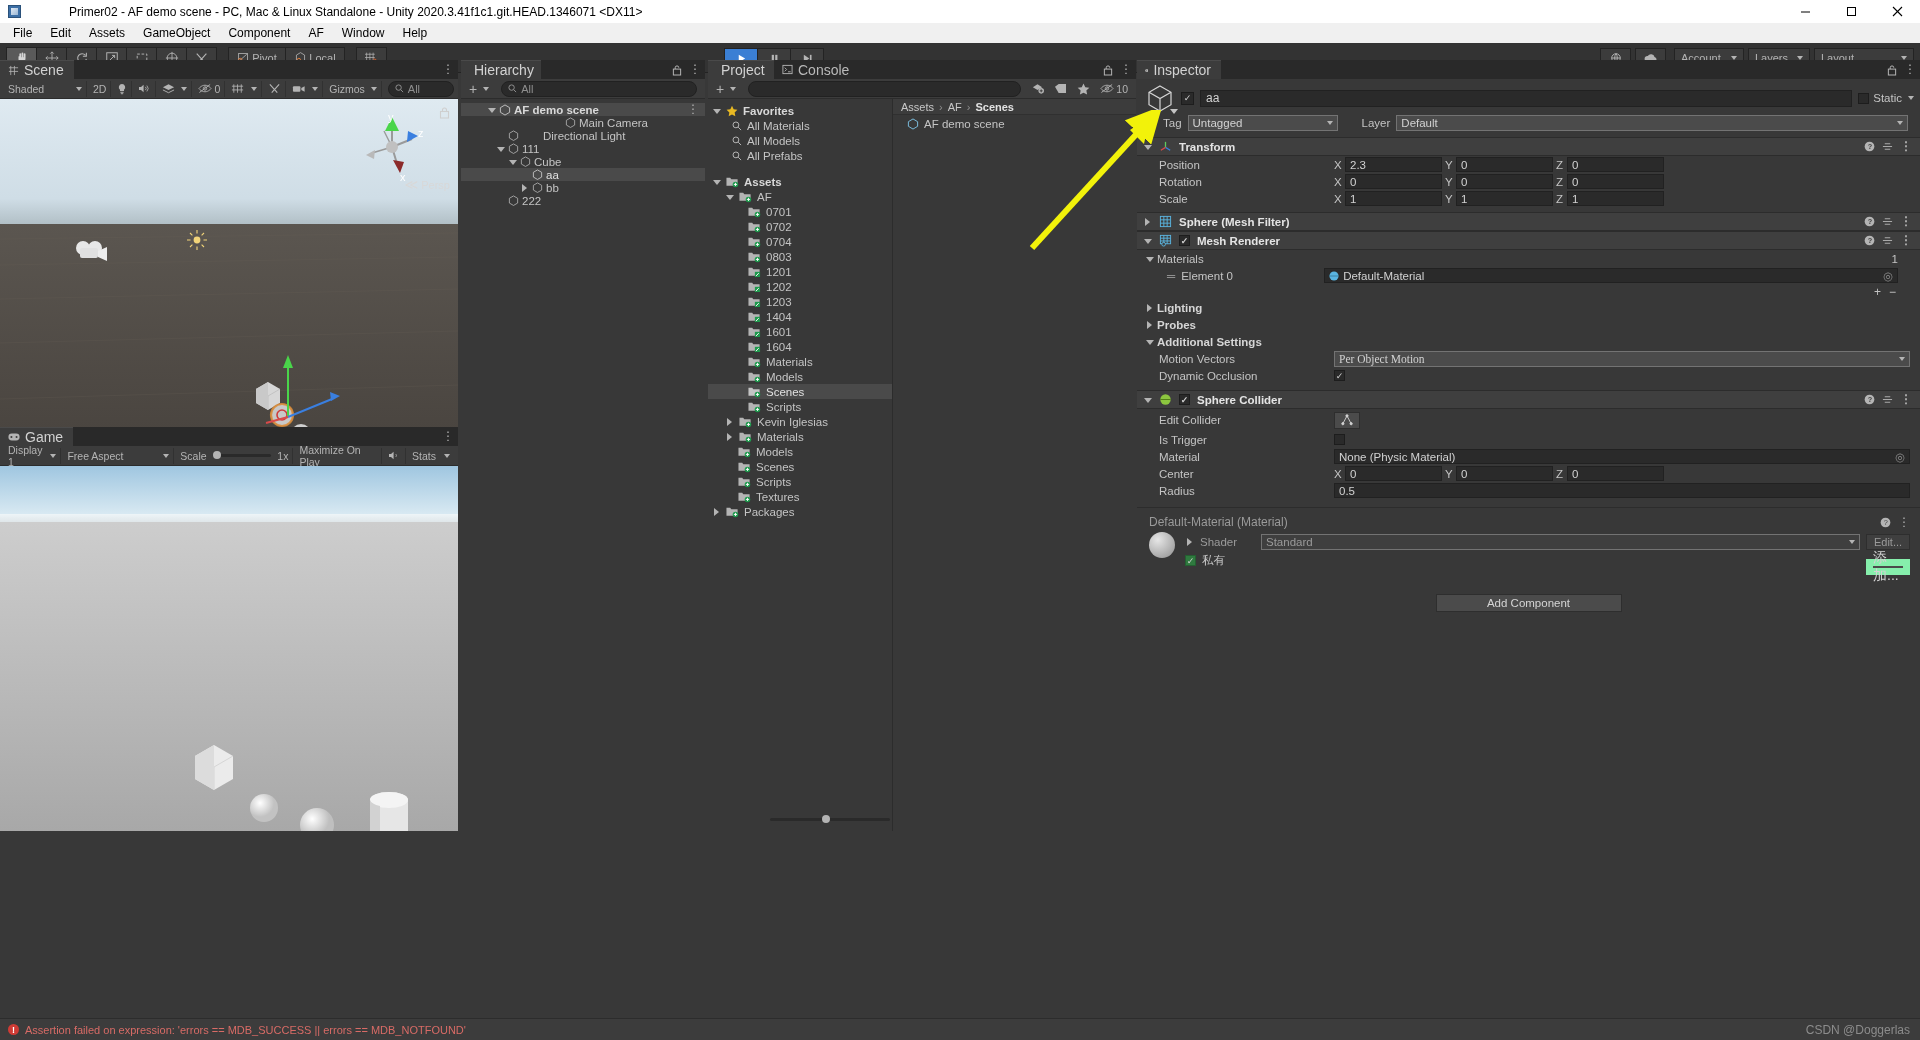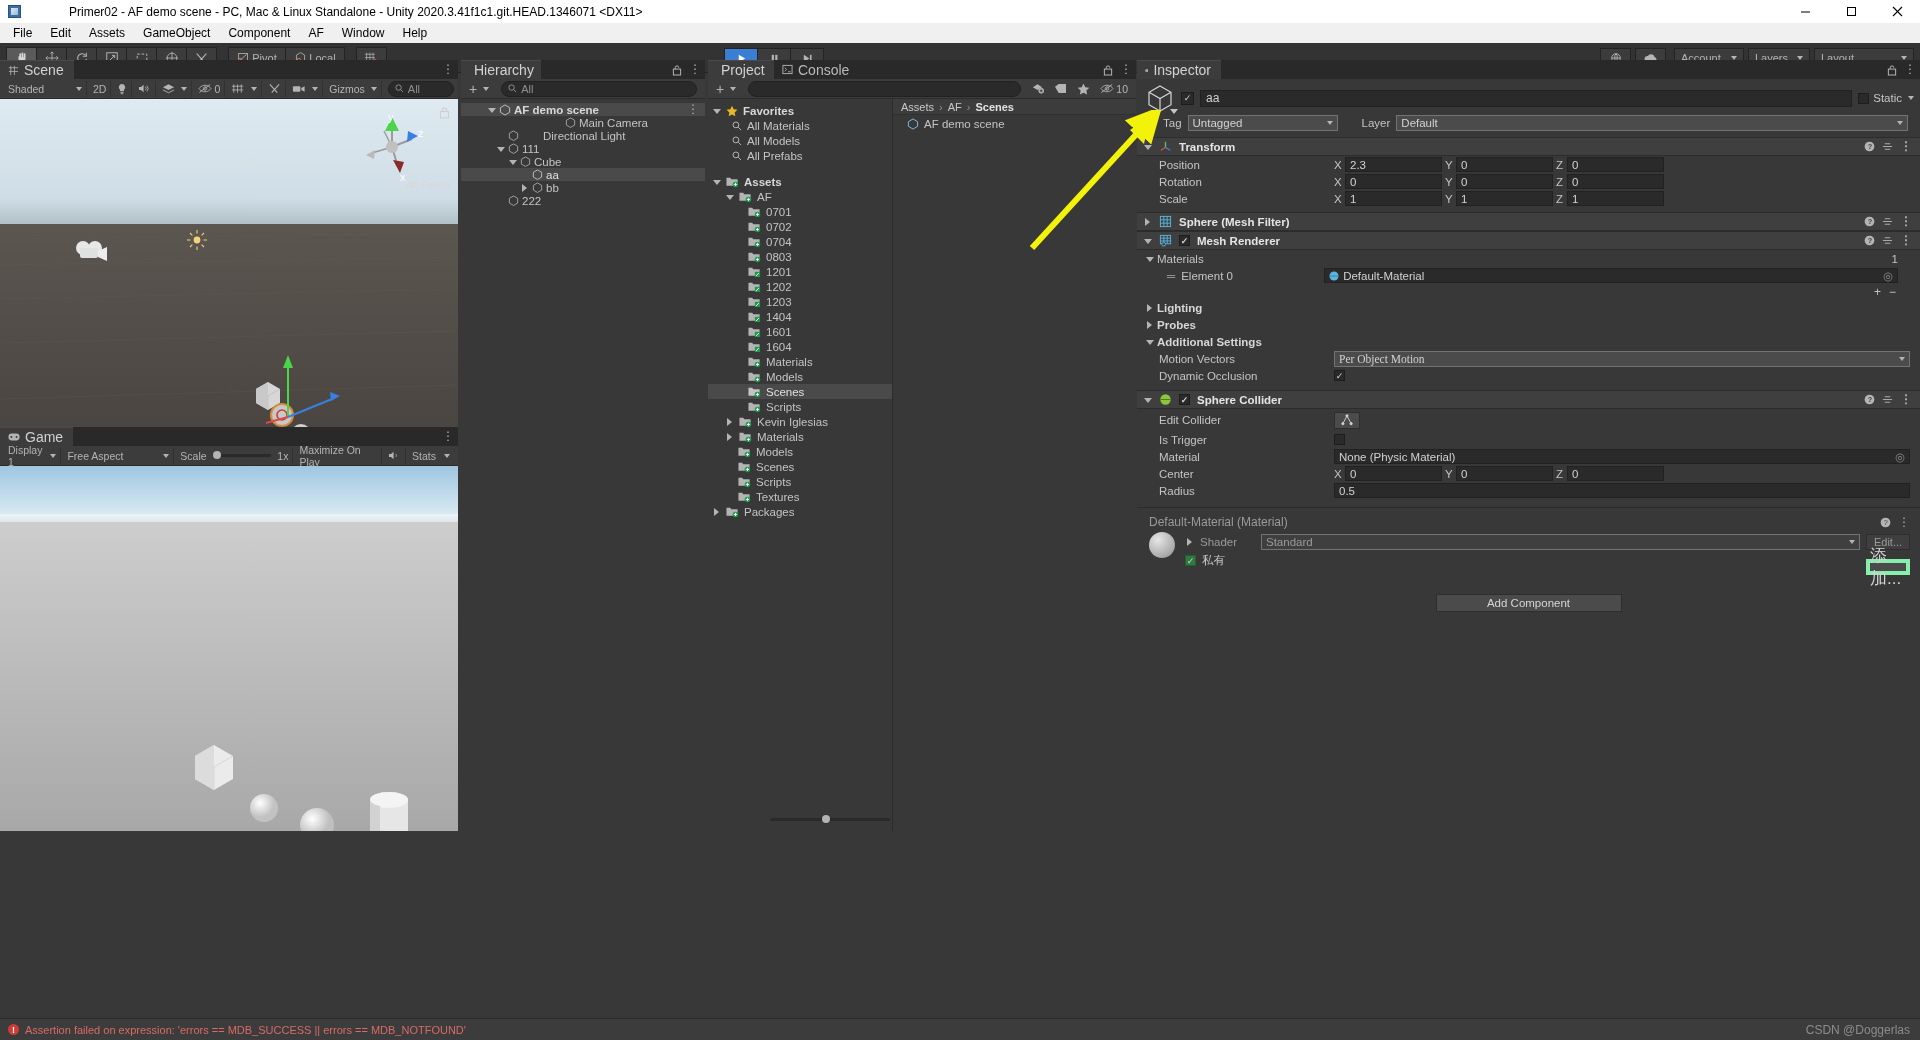--- a/index.html
+++ b/index.html
@@ -1321,21 +1321,21 @@
                 <span>Standard</span>
                   <span class="caret"></span>
               </div>
               <div style="width:44px;height:16px;background:#3f3f3f;border:1px solid #2e2e2e;color:#9a9a9a;font-size:11px;display:flex;align-items:center;justify-content:center;margin-right:10px;">
                 <span>Edit...</span>
               </div>
             </div>
             <div style="display:flex;align-items:center;gap:6px;height:19px;">
               <div class="chk" style="background:#2f7a3f;border-color:#245f31;">✓</div>
               <span style="color:#c4c4c4;font-size:11.5px;">私有</span>
-              <div style="margin-left:auto;width:44px;height:16px;background:#4b4b4b;border:4px solid #86efac;color:#d2d2d2;font-size:17px;display:flex;align-items:center;justify-content:center;margin-right:10px;margin-top:12px;">
+              <div style="margin-left:auto;width:44px;height:16px;background:#4b4b4b;border:7px solid #86efac;color:#d2d2d2;font-size:14px;display:flex;align-items:center;justify-content:center;margin-right:10px;margin-top:12px;">
                 <span>添加...</span>
               </div>
             </div>
           </div>
         </div>
       </div>
 
       <div class="add-comp">
         <span>Add Component</span>
       </div>

